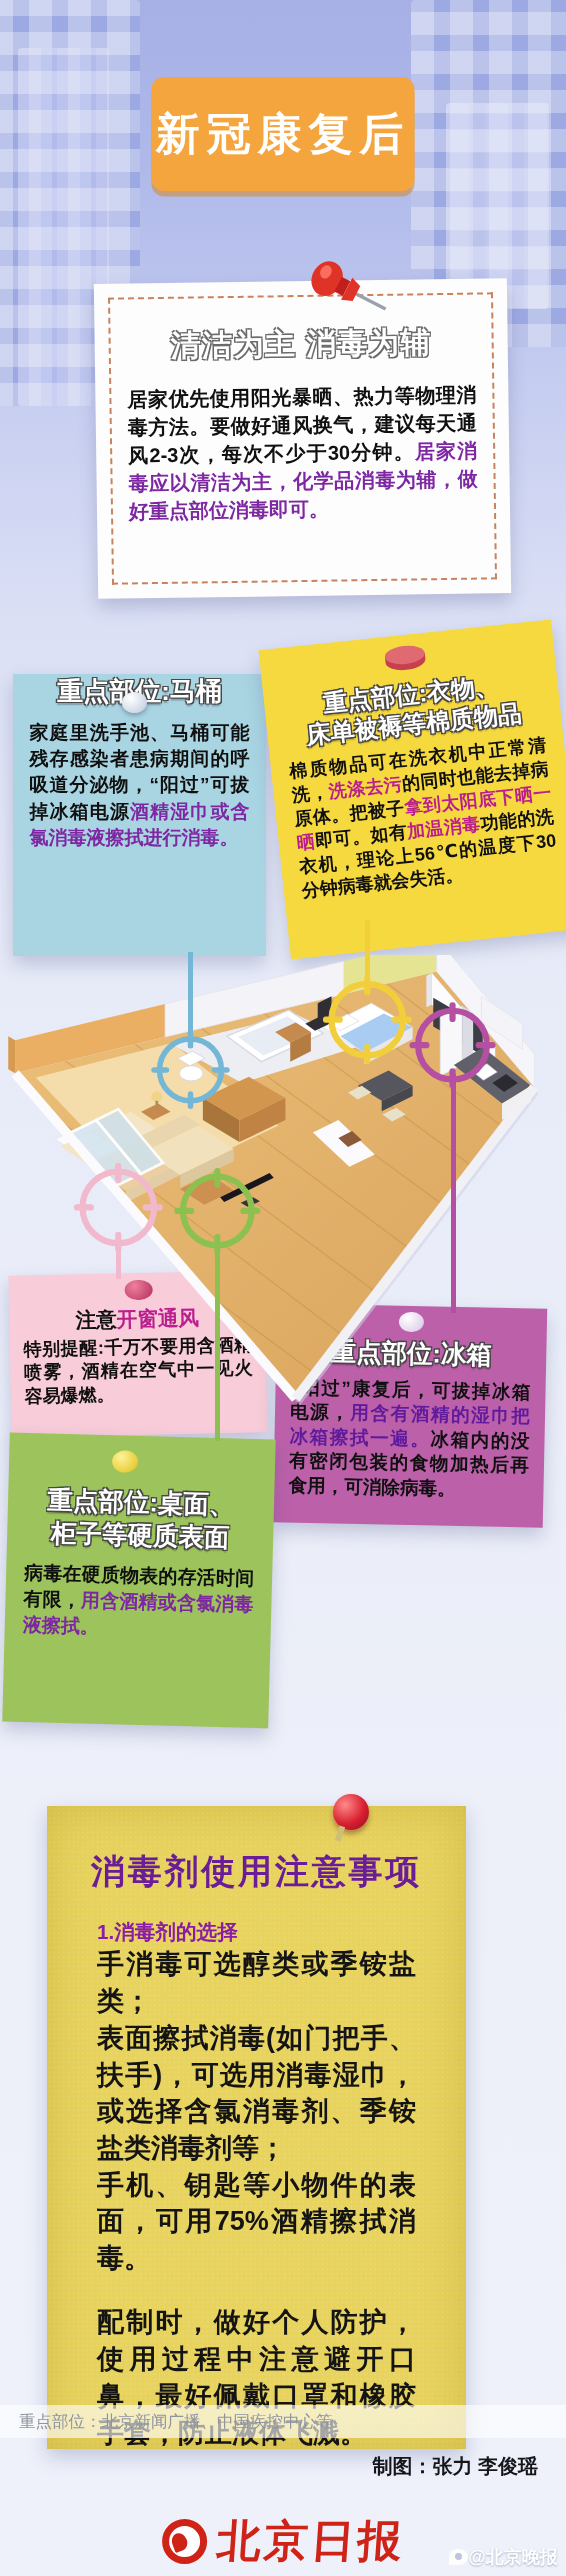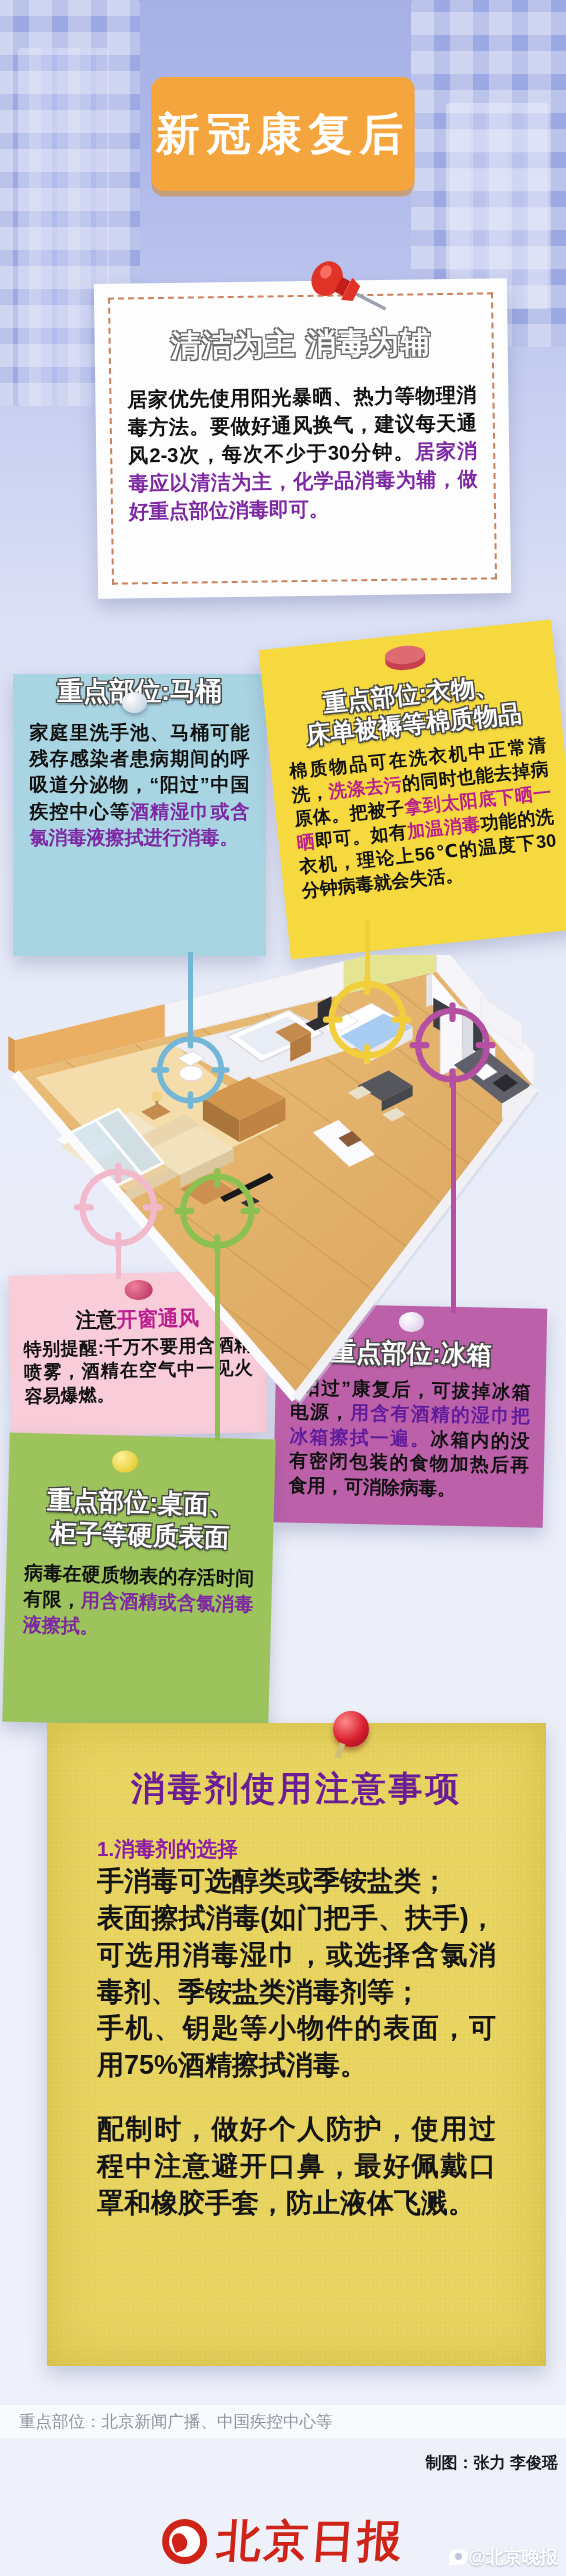--- a/index.html
+++ b/index.html
@@ -70,35 +70,35 @@
   .surface .card-body{margin:11px 18px 0 18px;font-size:19px;line-height:1.36;}
   
   .line{position:absolute;width:4.8px;z-index:4;}
   .line-cyan{left:188px;top:952px;height:96px;background:#74b6d6;}
   .line-yellow{left:365px;top:920px;height:70px;background:#f2cf3a;}
   .line-magenta{left:451px;top:1074px;height:239px;background:#b44fa2;}
   .line-pink{left:116px;top:1240px;height:39px;background:#f2b8cc;}
   .line-green{left:215px;top:1242px;height:199px;background:#8cc152;}
   .room{position:absolute;left:0;top:955px;width:566px;height:454px;z-index:2;}
   
-  .note{left:47px;top:1723px;width:499px;height:643px;background:#e7d35e;
+  .note{left:47px;top:1806px;width:419px;height:643px;background:#e7d35e;
     background-image:radial-gradient(rgba(255,255,255,.25) 0.7px, rgba(0,0,0,0) 1px);background-size:4.8px 4.8px;
     box-shadow:inset 0 0 48px rgba(170,140,25,.35),0 8.3px 18px rgba(80,85,140,.28);}
   .note-title{margin-top:43px;text-align:center;font-size:34px;font-weight:900;color:#6a1d96;letter-spacing:2.8px;}
   .note-sec{margin:0 50px;}
   .note-h{font-size:20.6px;font-weight:900;color:#8a1ca6;}
   .note-b{font-size:27px;font-weight:700;color:#141414;line-height:1.36;white-space:pre-line;text-align:justify;}
   .sp1{margin-top:23.4px;} .sp2{margin-top:27.5px;} .sp3{margin-top:27.5px;} .sp4{margin-top:27.5px;}
   .ballpin{position:absolute;left:286px;top:-12.4px;width:36px;height:36px;border-radius:50%;
     background:radial-gradient(circle at 34% 30%,#ff8a8a,#d81f30 55%,#8e0e1c);box-shadow:0 4.1px 5.5px rgba(100,20,20,.4);}
   .ballpin::after{content:"";position:absolute;left:4.1px;top:32px;width:5.5px;height:15px;background:#cdbf77;transform:rotate(18deg);}
   
   .refband{position:absolute;left:0;top:2405px;width:566px;height:33px;background:rgba(255,255,255,.62);}
   .reftext{margin-left:19px;line-height:33px;font-size:16.5px;color:#8f949e;}
-  .credit{position:absolute;right:8px;top:2453px;font-size:16px;font-weight:900;color:#15151a;}
+  .credit{position:absolute;right:28px;top:2453px;font-size:20px;font-weight:900;color:#15151a;}
   .logo{position:absolute;left:50%;transform:translateX(-50%);top:2512px;display:flex;align-items:center;gap:9.6px;}
   .logo-mark{width:45px;height:45px;border-radius:50%;border:7.6px solid #cf2318;position:relative;box-sizing:border-box;background:#fff;}
   .logo-mark::after{content:"";position:absolute;left:2.8px;top:6.9px;width:15px;height:18px;background:#cf2318;border-radius:50% 50% 50% 10%;transform:rotate(-20deg);}
   .logo-text{font-size:44px;font-weight:900;color:#cf2318;letter-spacing:2.8px;transform:skewX(-4deg);}
   .watermark{position:absolute;right:8.3px;top:2545px;display:flex;align-items:center;gap:0;
     color:#ffffff;font-size:18px;font-weight:700;text-shadow:0 0.7px 2.1px rgba(120,130,160,.6);}
   .wm-icon{width:19px;height:16.5px;border-radius:50% 50% 50% 0;background:#fff;opacity:.9;position:relative;}
   .wm-icon::after{content:"";position:absolute;left:5.5px;top:4.1px;width:6.9px;height:6.9px;border-radius:50%;background:#b9c2dd;}
 </style>
 </head>
@@ -269,21 +269,21 @@
           <line x1="316" y1="410" x2="316" y2="430"></line>
           <line x1="258" y1="372" x2="278" y2="372"></line>
           <line x1="354" y1="372" x2="374" y2="372"></line>
       </g>
     </g>
   </svg>
 
   <div class="card toilet">
     <div class="pin-ball"></div>
     <div class="card-title">重点部位:马桶</div>
-    <div class="card-body"><span>家庭里洗手池、马桶可能残存感染者患病期间的呼吸道分泌物，“阳过”中国疾控中心等</span><span class="hl-purple">酒精湿巾或含氯消毒液擦拭进行消毒。</span></div>
+    <div class="card-body"><span>家庭里洗手池、马桶可能残存感染者患病期间的呼吸道分泌物，“阳过”可拔掉冰箱电源</span><span class="hl-purple">酒精湿巾或含氯消毒液擦拭进行消毒。</span></div>
   </div>
 
   <div class="card laundry">
     <div class="cyl-pin">
         <div class="side"></div>
         <div class="top"></div>
       </div>
     <div class="card-title">重点部位:衣物、
 床单被褥等棉质物品</div>
     <div class="card-body"><span>棉质物品可在洗衣机中正常清洗，</span><span class="hl-magenta">洗涤去污</span><span>的同时也能去掉病原体。把被子</span><span class="hl-magenta">拿到太阳底下晒一晒</span><span>即可。如有</span><span class="hl-magenta">加温消毒</span><span>功能的洗衣机，理论上56℃的温度下30分钟病毒就会失活。</span></div>

